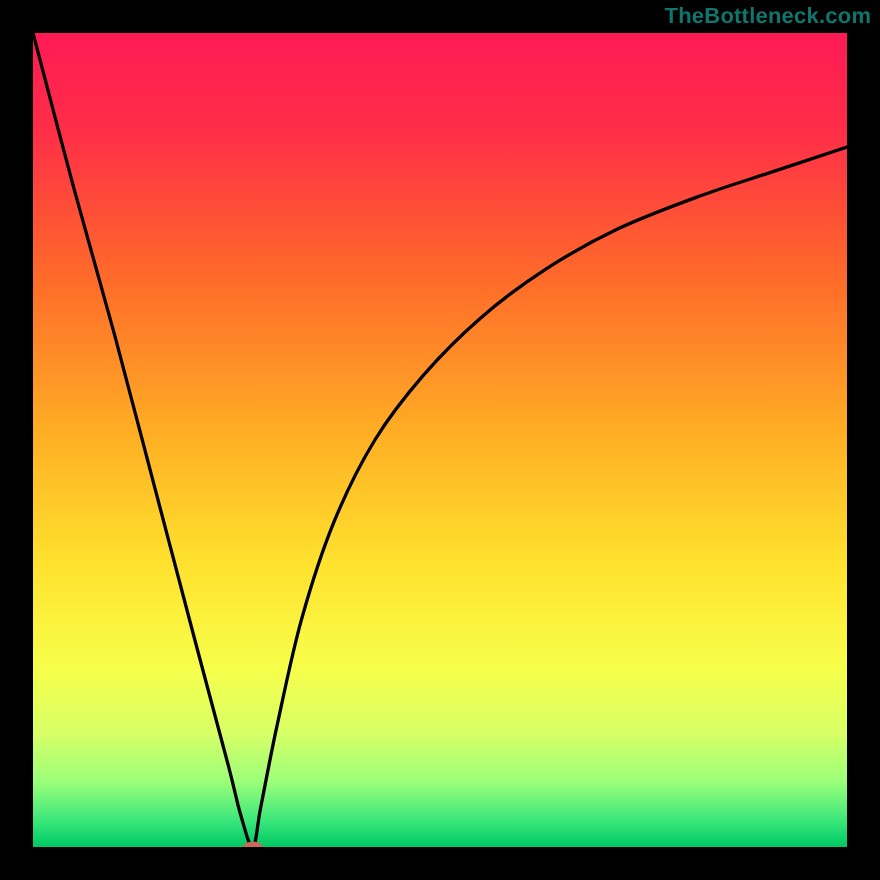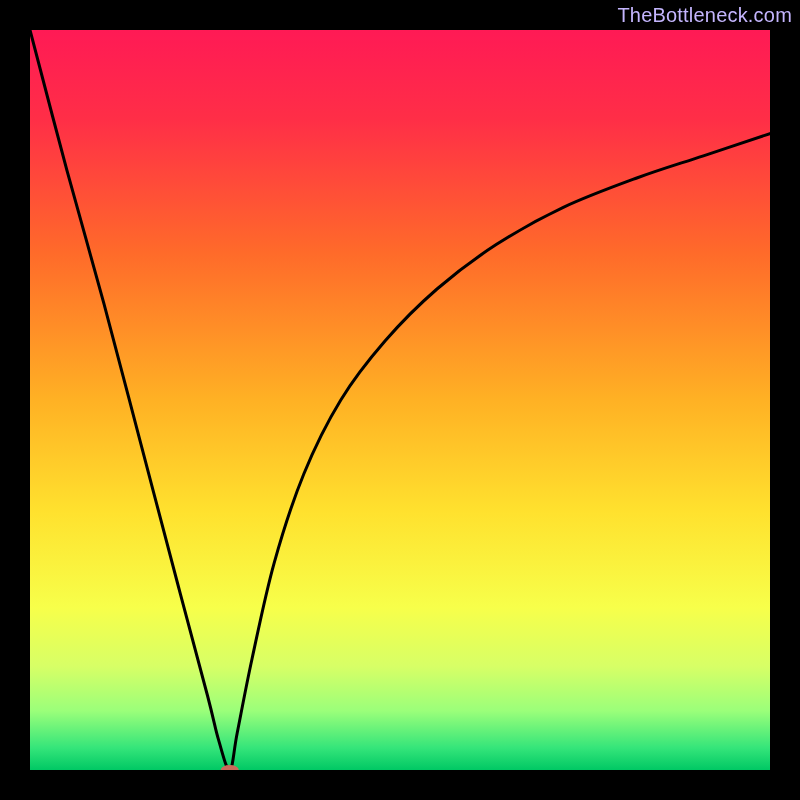--- a/index.html
+++ b/index.html
@@ -22,23 +22,23 @@
     left: 30px;
     top: 30px;
     width: 740px;
     height: 740px;
     overflow: hidden;
   }
   .watermark {
     position: absolute;
     top: 4px;
     right: 8px;
-    color: #c4b5fd;
+    color: #0f766e;
     font-size: 20px;
-    font-weight: 400;
+    font-weight: 700;
     letter-spacing: 0.2px;
     user-select: none;
   }
   svg { display: block; }
 </style>
 </head>
 <body>
 
 <div class="frame">
 

